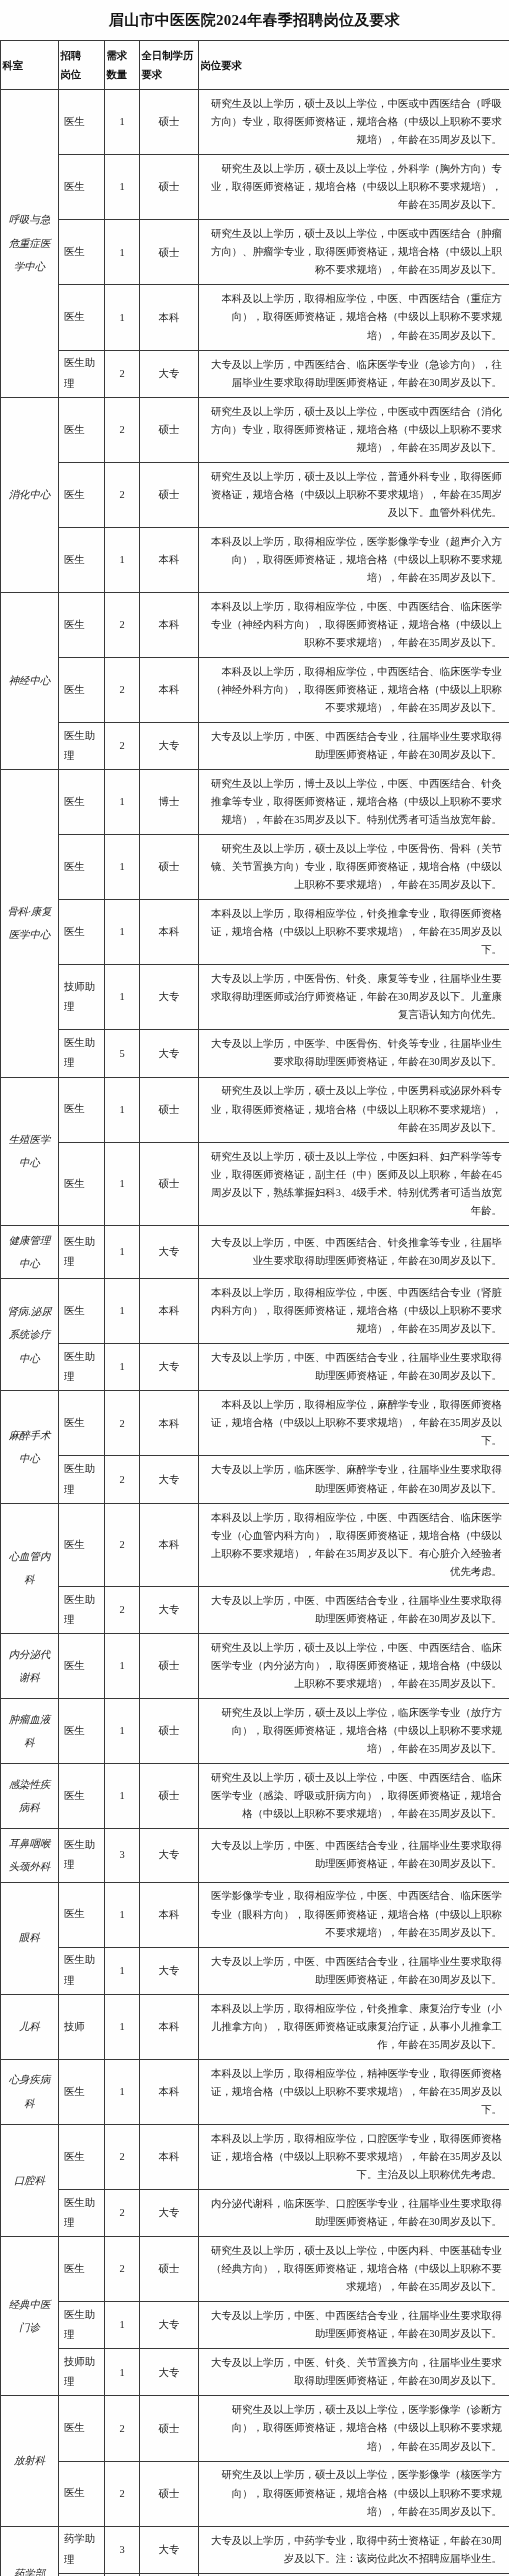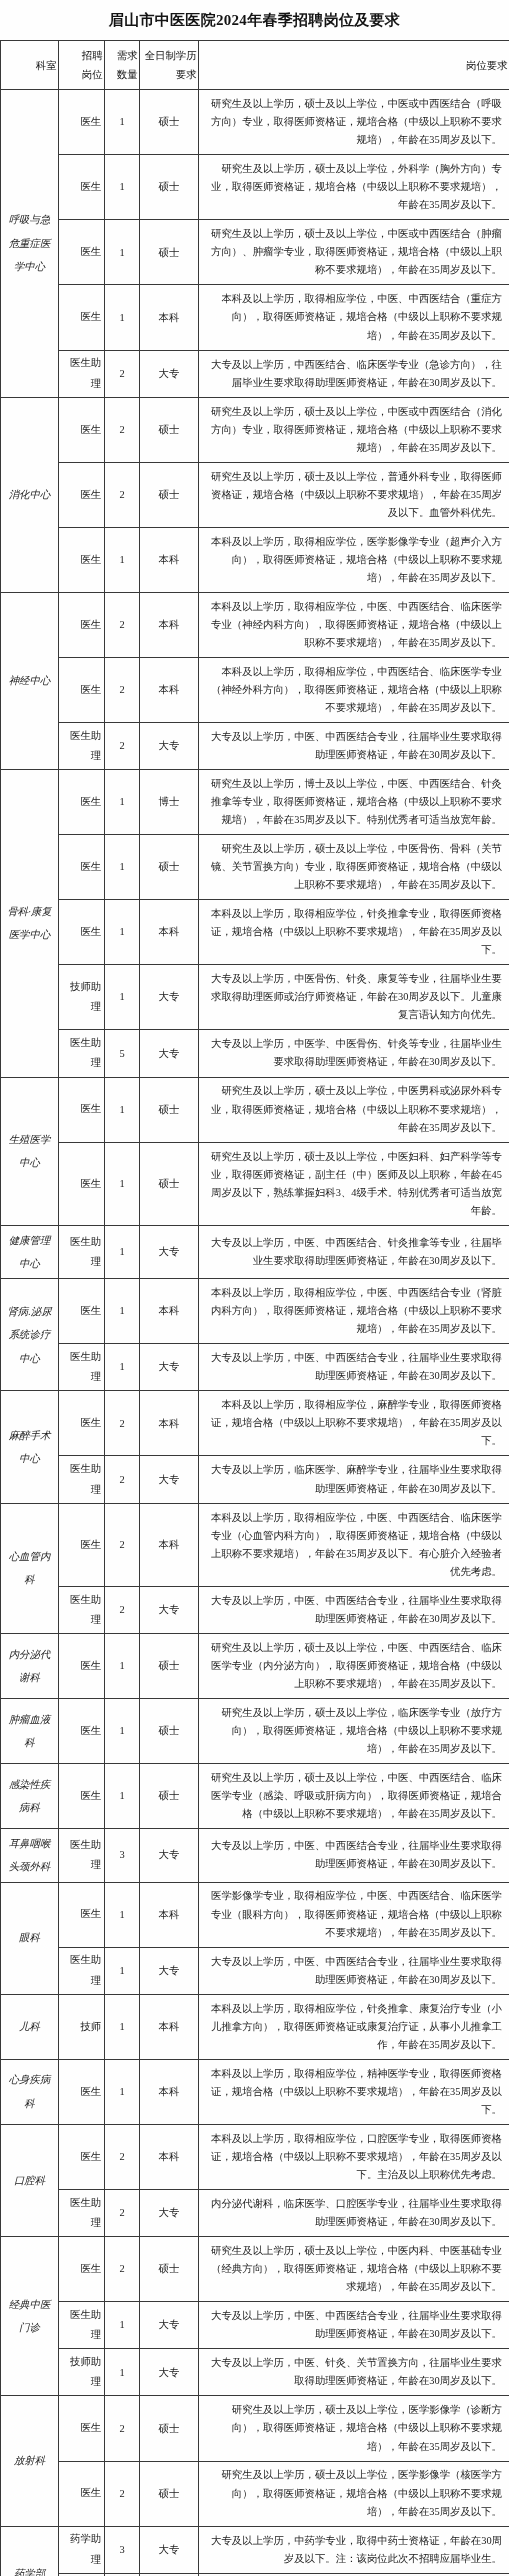--- a/index.html
+++ b/index.html
@@ -25,36 +25,36 @@
     table-layout: fixed;
   }
   table.recruit th, table.recruit td {
     border: 0.7px solid #383838;
     font-size: 10.4px;
     vertical-align: middle;
     box-sizing: border-box;
     word-break: break-all;
   }
   th.hdr {
-    font-weight: normal;
-    text-align: right;
+    font-weight: bold;
+    text-align: left;
     white-space: pre-line;
     line-height: 1.85;
     padding: 4.9px 1.4px;
     color: #111;
   }
   td.dept {
     text-align: center;
     line-height: 2.25;
     padding: 2.8px 6.3px;
     color: #1c1c1c;
     font-style: italic;
   }
   td.pos {
-    text-align: right;
+    text-align: left;
     line-height: 1.95;
     padding: 2.8px 2.8px 2.8px 4.9px;
     color: #1c1c1c;
   }
   td.num {
     text-align: center;
     line-height: 1.9;
     padding: 1.4px 1.4px;
     font-size: 11px;
     color: #1c1c1c;

